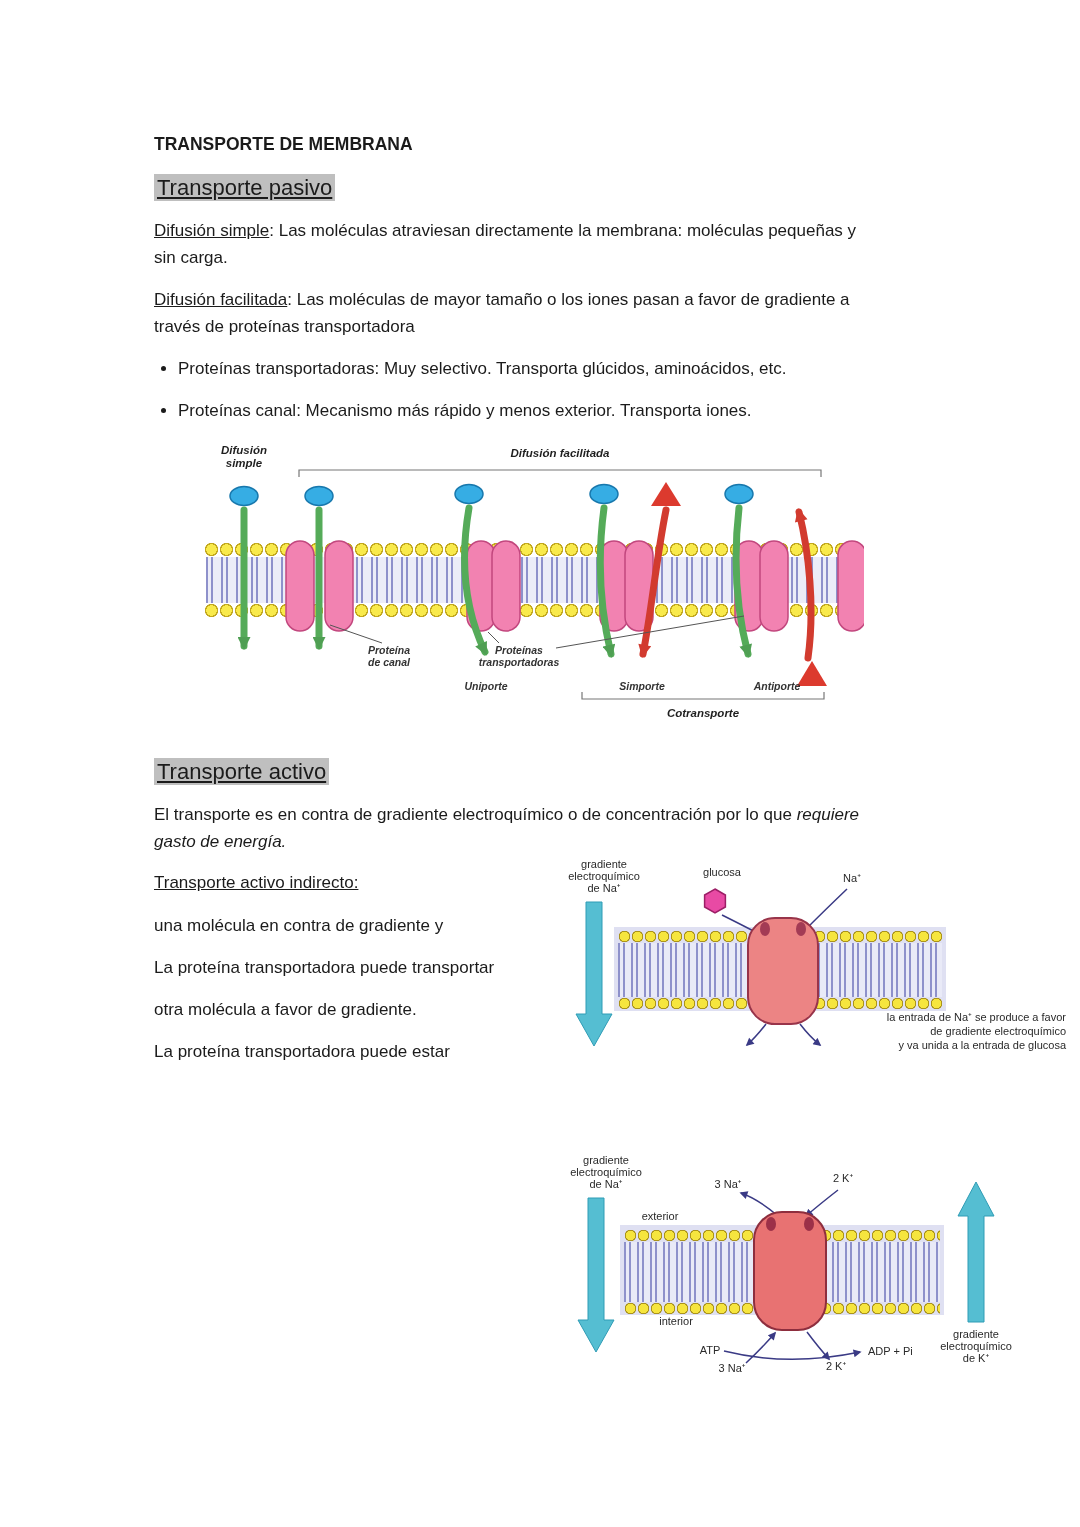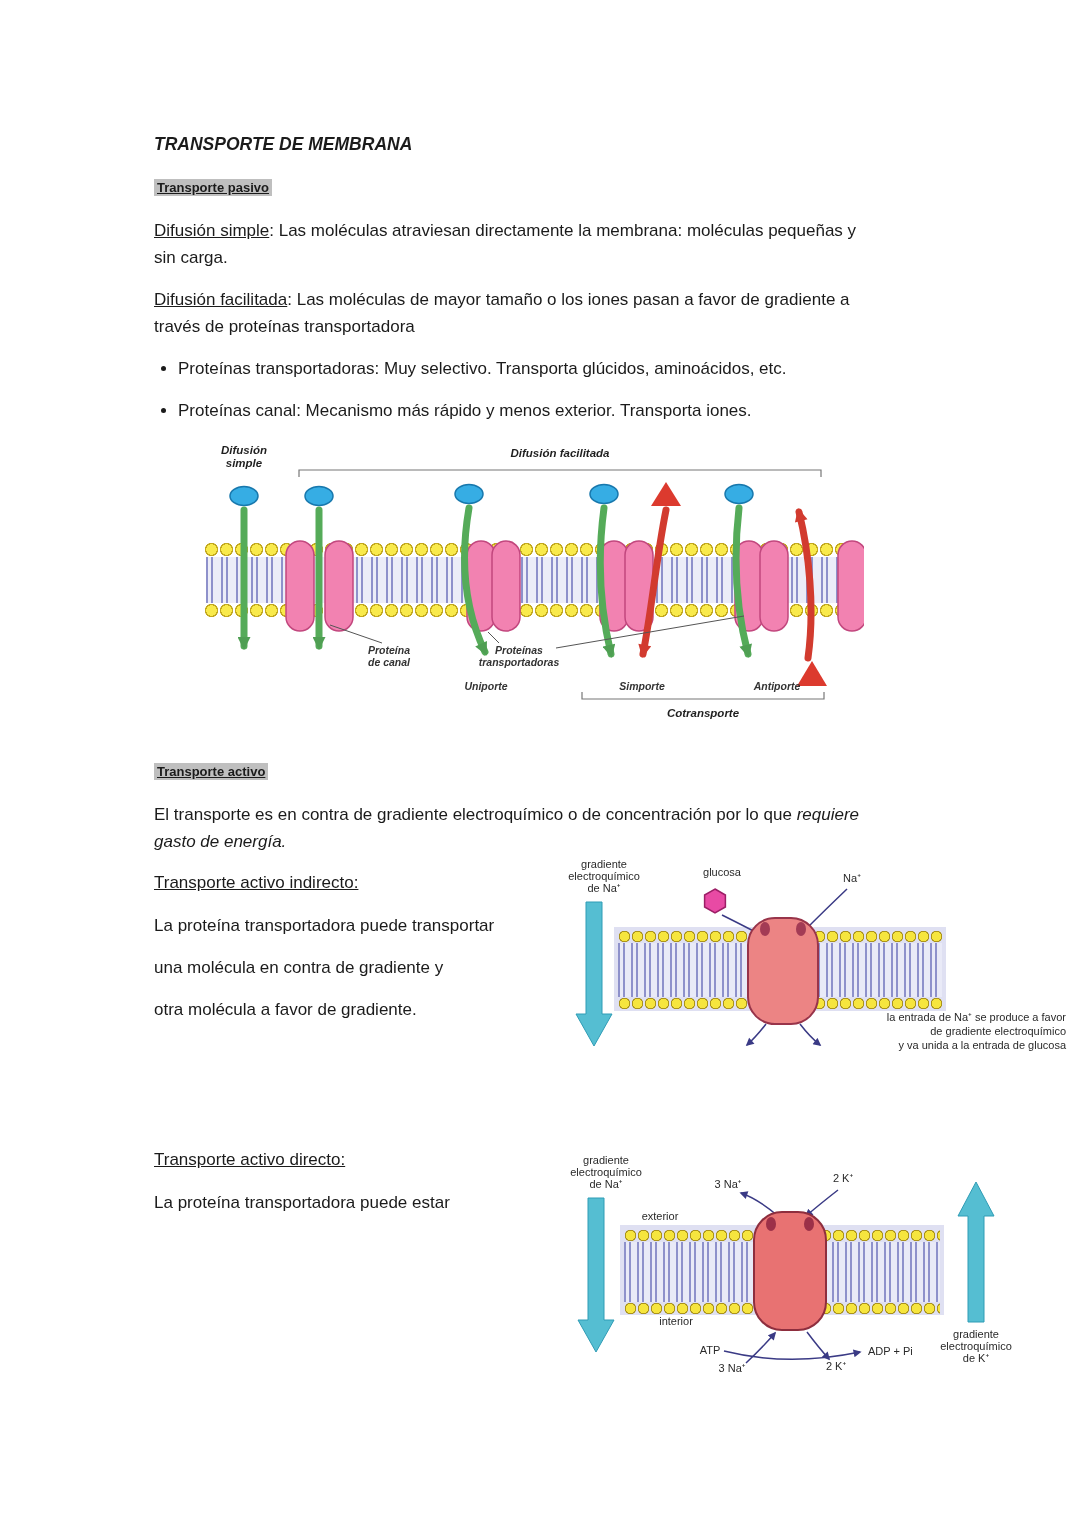--- a/index.html
+++ b/index.html
@@ -6,22 +6,22 @@
   html, body { margin:0; padding:0; background:#ffffff; }
   .page {
     position: relative;
     width: 1080px; height: 1527px;
     background:#ffffff;
     font-family:"Liberation Sans", sans-serif;
     color:#1b1b1b;
     padding:132px 150px 0 154px;
     overflow:hidden;
   }
-  .title { font-size:17.5px; font-weight:700; line-height:24px; margin:0 0 19px;font-style:italic; }
-  .section-head { font-size:13px; line-height:26px; margin:0 0 16px; font-weight:700; }
+  .title { font-size:17.5px; font-weight:700; line-height:24px; margin:0 0 19px; }
+  .section-head { font-size:22px; line-height:26px; margin:0 0 16px; font-weight:400; }
   .hl { background:#bfbfbf; text-decoration:underline; padding:1px 3px; }
   .u  { text-decoration:underline; }
   .it { font-style:italic; }
   .body-p { font-size:17px; line-height:27px; margin:2px 0 15px; width:720px; }
   .sub-head { font-size:17px; line-height:26px; margin:0 0 16px; }
   .gap-direct { margin-top:124px; }
   .bullets { list-style:disc; margin:0 0 16px; padding-left:24px; }
   .bullets li { font-size:17px; line-height:27px; }
   .bullets li + li { margin-top:15px; }
 
@@ -153,25 +153,24 @@
       <path d="M378,252 L378,259 L620,259 L620,252" fill="none" stroke="#777" stroke-width="1.2"></path>
       <text x="499" y="277" text-anchor="middle" class="dlb">Cotransporte</text>
     </svg>
   </div>
 
   <p class="section-head"><span class="hl">Transporte activo</span></p>
 
   <p class="body-p"><span>El transporte es en contra de gradiente electroquímico o de concentración por lo que </span><span class="it">requiere gasto de energía.</span></p>
 
   <p class="sub-head"><span class="u">Transporte activo indirecto:</span></p>
+  <p class="body-p">una molécula en contra de gradiente y</p>
   <p class="body-p">La proteína transportadora puede transportar</p>
-  <p class="body-p">una molécula en contra de gradiente y</p>
   <p class="body-p">otra molécula a favor de gradiente.</p>
 
-  <p class="sub-head gap-direct"><span class="u">Transporte activo directo:</span></p>
   <p class="body-p">La proteína transportadora puede estar</p>
 
   <div class="diagram d2">
     <div class="band" style="left:62px; top:71px; width:332px; height:84px;"></div>
     <div class="tails13" style="left:66px; top:87px; width:324px; height:54px;"></div>
     <div class="mem13" style="left:66px; top:74px; width:324px;"></div>
     <div class="mem13" style="left:66px; top:141px; width:324px;"></div>
     <svg width="520" height="212" viewBox="0 0 520 212">
       <defs>
         <marker id="mn2" viewBox="0 0 10 10" refX="8" refY="5" markerWidth="9" markerHeight="8" orient="auto" markerUnits="userSpaceOnUse">

